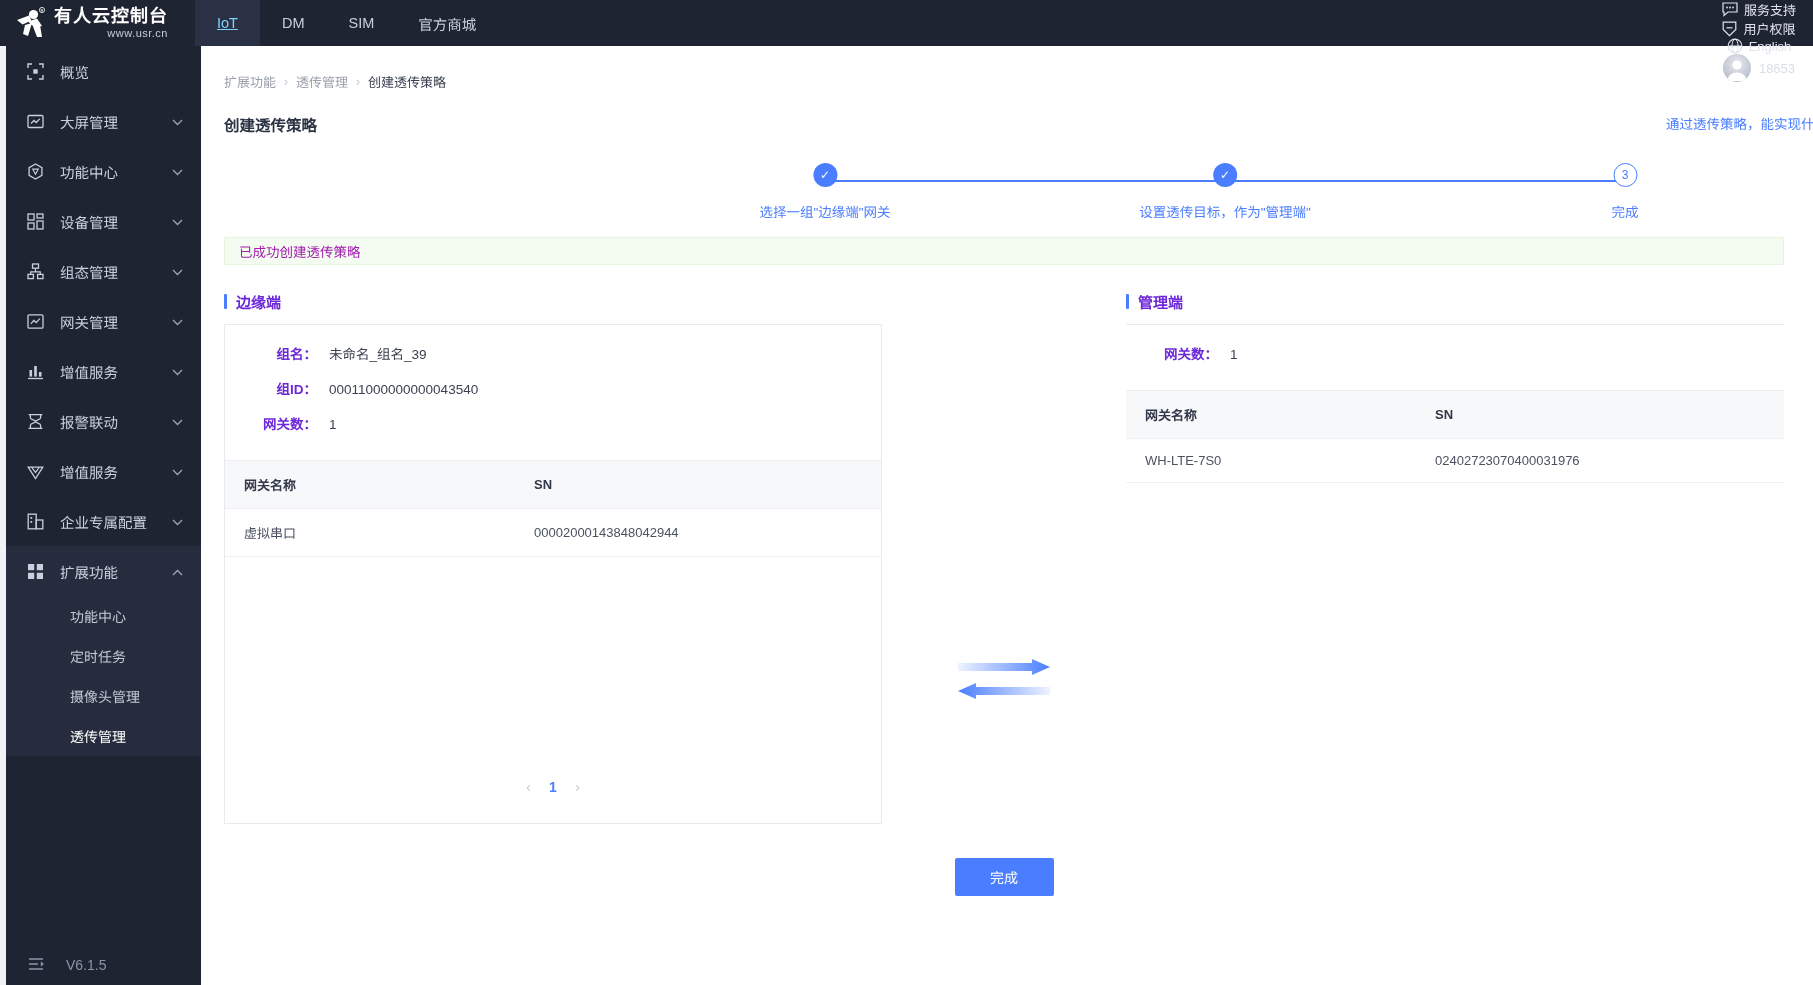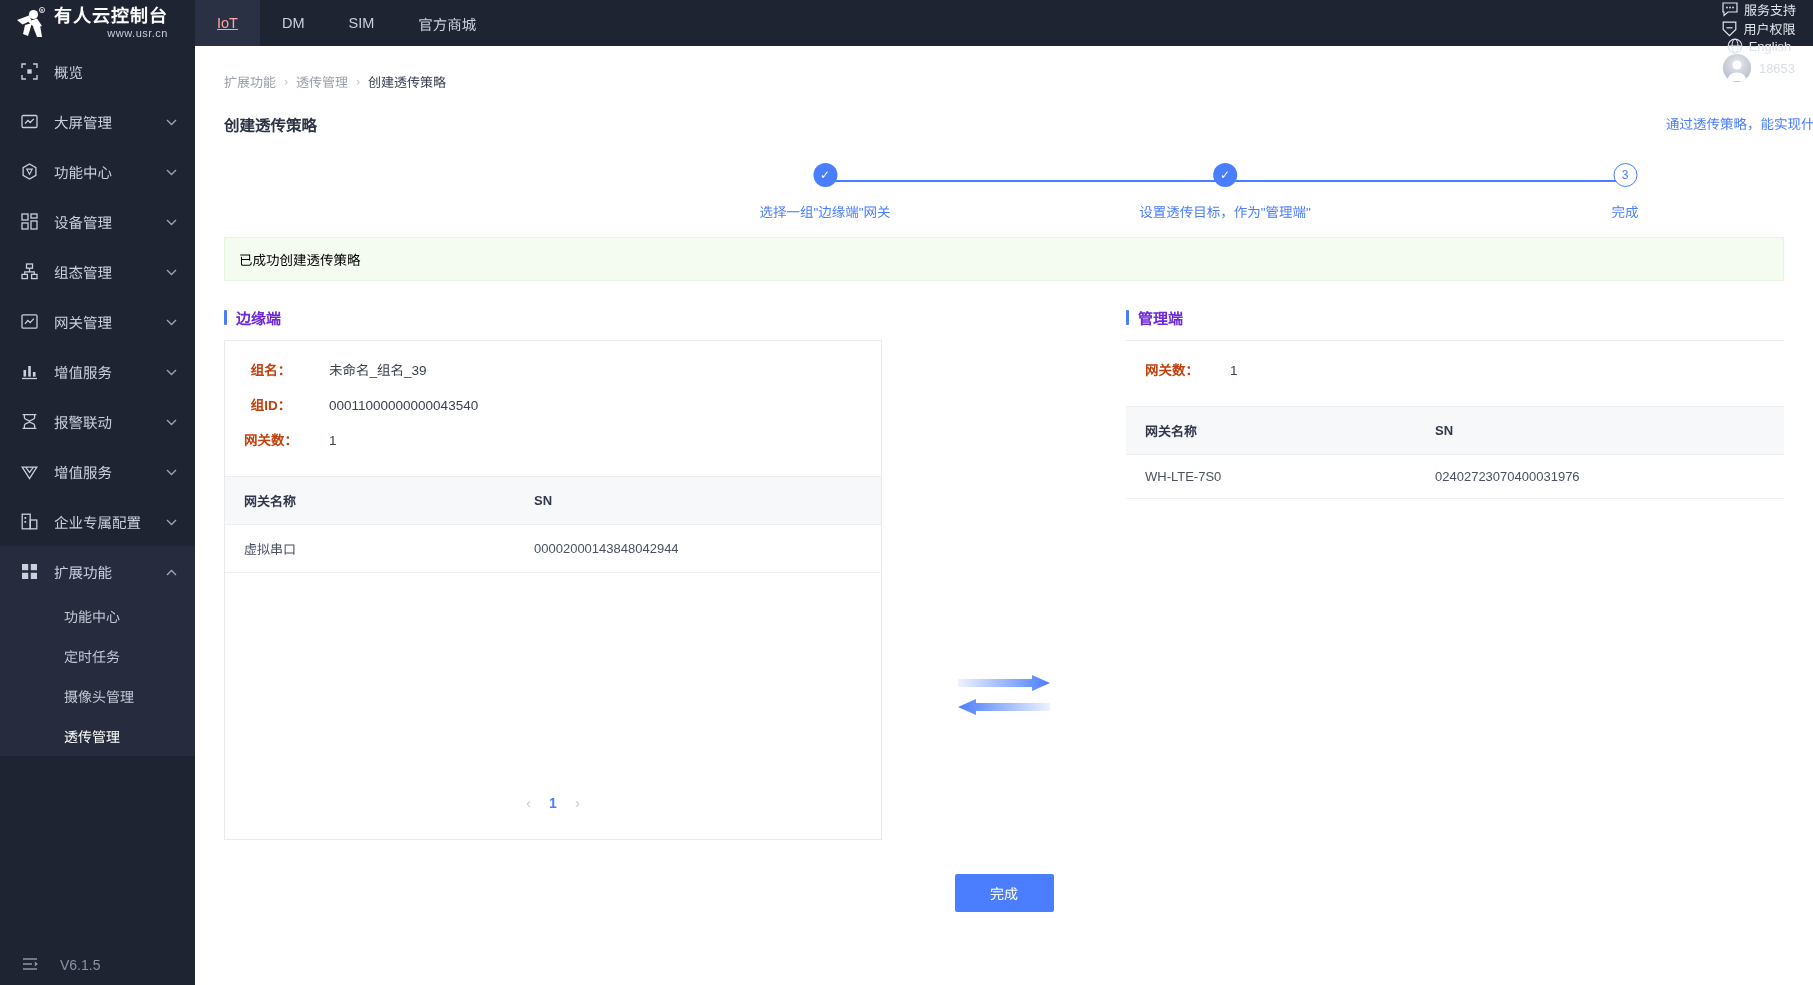--- a/index.html
+++ b/index.html
@@ -36,41 +36,41 @@
   .brand-sub {
     color: #c8cdd8; font-size: 11px; letter-spacing: .5px;
     display: block; text-align: right; margin-top: 3px;
   }
   .navtabs { display: flex; align-items: stretch; }
   .navtab {
     display: flex; align-items: center; justify-content: center;
     padding: 0 22px; font-size: 14.5px; color: #c9cfdd; cursor: pointer;
     height: 46px;
   }
-  .navtab.active { color: #fca5a5; background: #2a3145; text-decoration: underline; }
+  .navtab.active { color: #7dd3fc; background: #2a3145; text-decoration: underline; }
   .spacer { flex: 1 1 auto; }
   .hdr-right { display: flex; align-items: center; padding-right: 4px; flex-direction: column; }
   .hdr-item {
     display: flex; align-items: center; gap: 6px;
     color: #dfe3ec; font-size: 13px; padding: 0 13px; cursor: pointer;
     white-space: nowrap;
   }
   .hdr-item svg { display: block; }
   .avatar {
     width: 28px; height: 28px; border-radius: 50%;
     background: radial-gradient(circle at 50% 35%, #e8eaef 0%, #c3c8d4 60%, #aeb4c3 100%);
     display: flex; align-items: flex-end; justify-content: center;
     overflow: hidden; flex: 0 0 28px; margin-right: 8px;
   }
   .avatar-wrap { position: relative; display:flex; align-items:center; }
   .phone { color: #d9dde6; font-size: 13px; white-space: nowrap; }
 
   
   #sidebar {
-    position: absolute; top: 46px; left: 0;
+    position: absolute; top: 46px; left: 6px;
     width: 195px; height: 939px;
     background: #1f2433;
     overflow: hidden;
     z-index: 10;
   }
   .menu-item {
     height: 50px; display: flex; align-items: center;
     color: #c9cfdd; font-size: 14.5px; cursor: pointer;
     padding-left: 18px; position: relative;
   }
@@ -138,23 +138,23 @@
   .step-circle.done { background: #4a7dff; color: #fff; }
   .step-circle.current { background: #fff; border: 1.5px solid #4a7dff; color: #4a7dff; }
   .step-label {
     margin-top: 14px; font-size: 13.5px; color: #4a7dff; white-space: nowrap;
   }
 
   
   .alert-success {
     margin: 4px 29px 0 29px;
     background: #f4fbf0; border: 1px solid #e6f5de;
-    height: 44px; display: flex; align-items: center;
+    height: 28px; display: flex; align-items: center;
     padding-left: 14px;
-    color: #000000; font-size: 13.5px;
+    color: #a21caf; font-size: 13.5px;
   }
 
   
   .panels {
     display: flex; align-items: flex-start;
     margin-top: 26px; padding: 0 29px 0 29px;
     position: relative;
   }
   .panel { width: 658px; flex: 0 0 658px; }
   .panel-head {
@@ -169,22 +169,22 @@
     position: relative;
     padding: 0 0 14px 0;
   }
   .panel-body.right { border-left: none; border-top: 1px solid #e8eaee; border-right:none; border-bottom:none;}
   .info-rows { padding: 18px 0 12px 0; }
   .info-row {
     display: flex; align-items: baseline;
     font-size: 13.5px; margin-bottom: 15px;
   }
   .info-label {
-    width: 92px; flex: 0 0 92px; text-align: center;
-    font-weight: bold; color: #c2410c;
+    width: 92px; flex: 0 0 92px; text-align: right;
+    font-weight: bold; color: #6d28d9;
   }
   .info-value { margin-left: 12px; color: #3a4150; }
 
   table.grid { width: 100%; border-collapse: collapse; }
   table.grid thead th {
     background: #f7f8fa; text-align: left;
     font-size: 13px; font-weight: bold; color: #32384a;
     padding: 14px 0 14px 19px; border-top: 1px solid #eceef2; border-bottom: 1px solid #eceef2;
   }
   table.grid tbody td {

